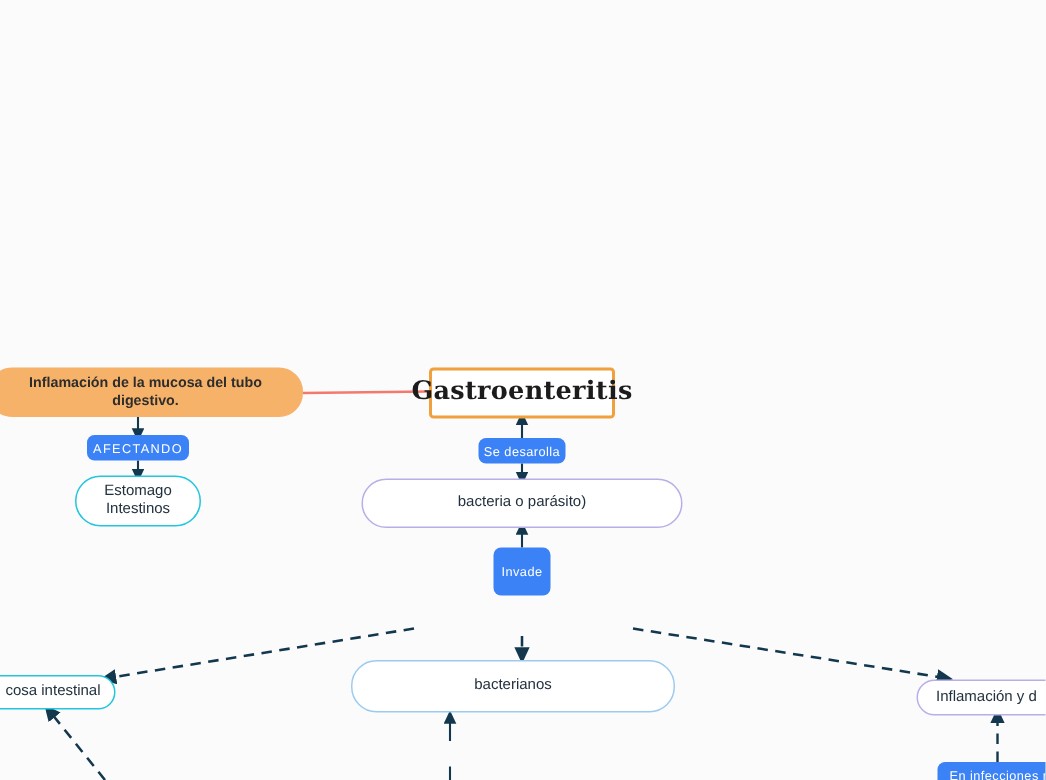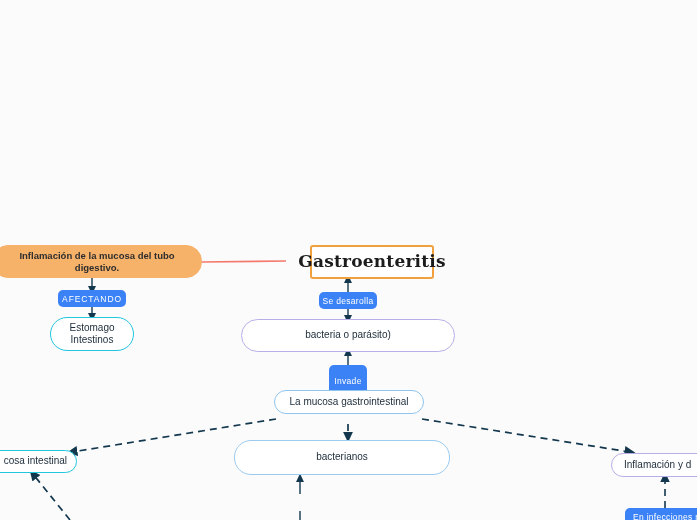--- a/index.html
+++ b/index.html
@@ -123,21 +123,21 @@
 
     <line x1="70" y1="520" x2="33" y2="474" stroke="#13384e" stroke-width="1.7" stroke-dasharray="7 5" marker-end="url(#arrNavy)"></line>
 
     <line x1="300" y1="494" x2="300" y2="478" stroke="#13384e" stroke-width="1.4" marker-end="url(#arrNavy)"></line>
 
     <line x1="300" y1="511" x2="300" y2="520" stroke="#13384e" stroke-width="1.4"></line>
 
     <line x1="665" y1="508" x2="665" y2="477" stroke="#13384e" stroke-width="1.6" stroke-dasharray="7 5" marker-end="url(#arrNavy)"></line>
   </svg>
 
-  <div class="node node-root" style="left:286px; top:245px; width:124px; height:34px;margin-left:24px;">
+  <div class="node node-root" style="left:286px; top:245px; width:124px; height:34px;">
     <span>Gastroenteritis</span>
   </div>
 
   <div class="node node-orange" style="left:-8px; top:245px; width:210px; height:33px;">
     <span>Inflamación de la mucosa del tubo digestivo.</span>
   </div>
 
   <div class="badge badge-caps" style="left:58px; top:290px; width:68px; height:17px;">
     <span>AFECTANDO</span>
   </div>
@@ -152,23 +152,20 @@
   </div>
 
   <div class="node node-outline b-purple" style="left:241px; top:319px; width:214px; height:33px; flex-direction:column;">
     <span>bacteria o parásito)</span>
   </div>
 
   <div class="badge" style="left:329px; top:365px; width:38px; height:32px;">
     <span>Invade</span>
   </div>
 
-  <div class="node node-outline b-lightblue" style="left:274px; top:390px; width:150px; height:24px;">
-    <span>La mucosa gastrointestinal</span>
-  </div>
 
   <div class="node node-outline b-cyan" style="left:-33px; top:450px; width:110px; height:23px; justify-content:flex-end; padding-right:9px;">
     <span>cosa intestinal</span>
   </div>
 
   <div class="node node-outline b-blue" style="left:234px; top:440px; width:216px; height:35px; flex-direction:column;">
     <span>bacterianos</span>
   </div>
 
   <div class="node node-outline b-purple" style="left:611px; top:453px; width:120px; height:24px; justify-content:flex-start; padding-left:12px;">

